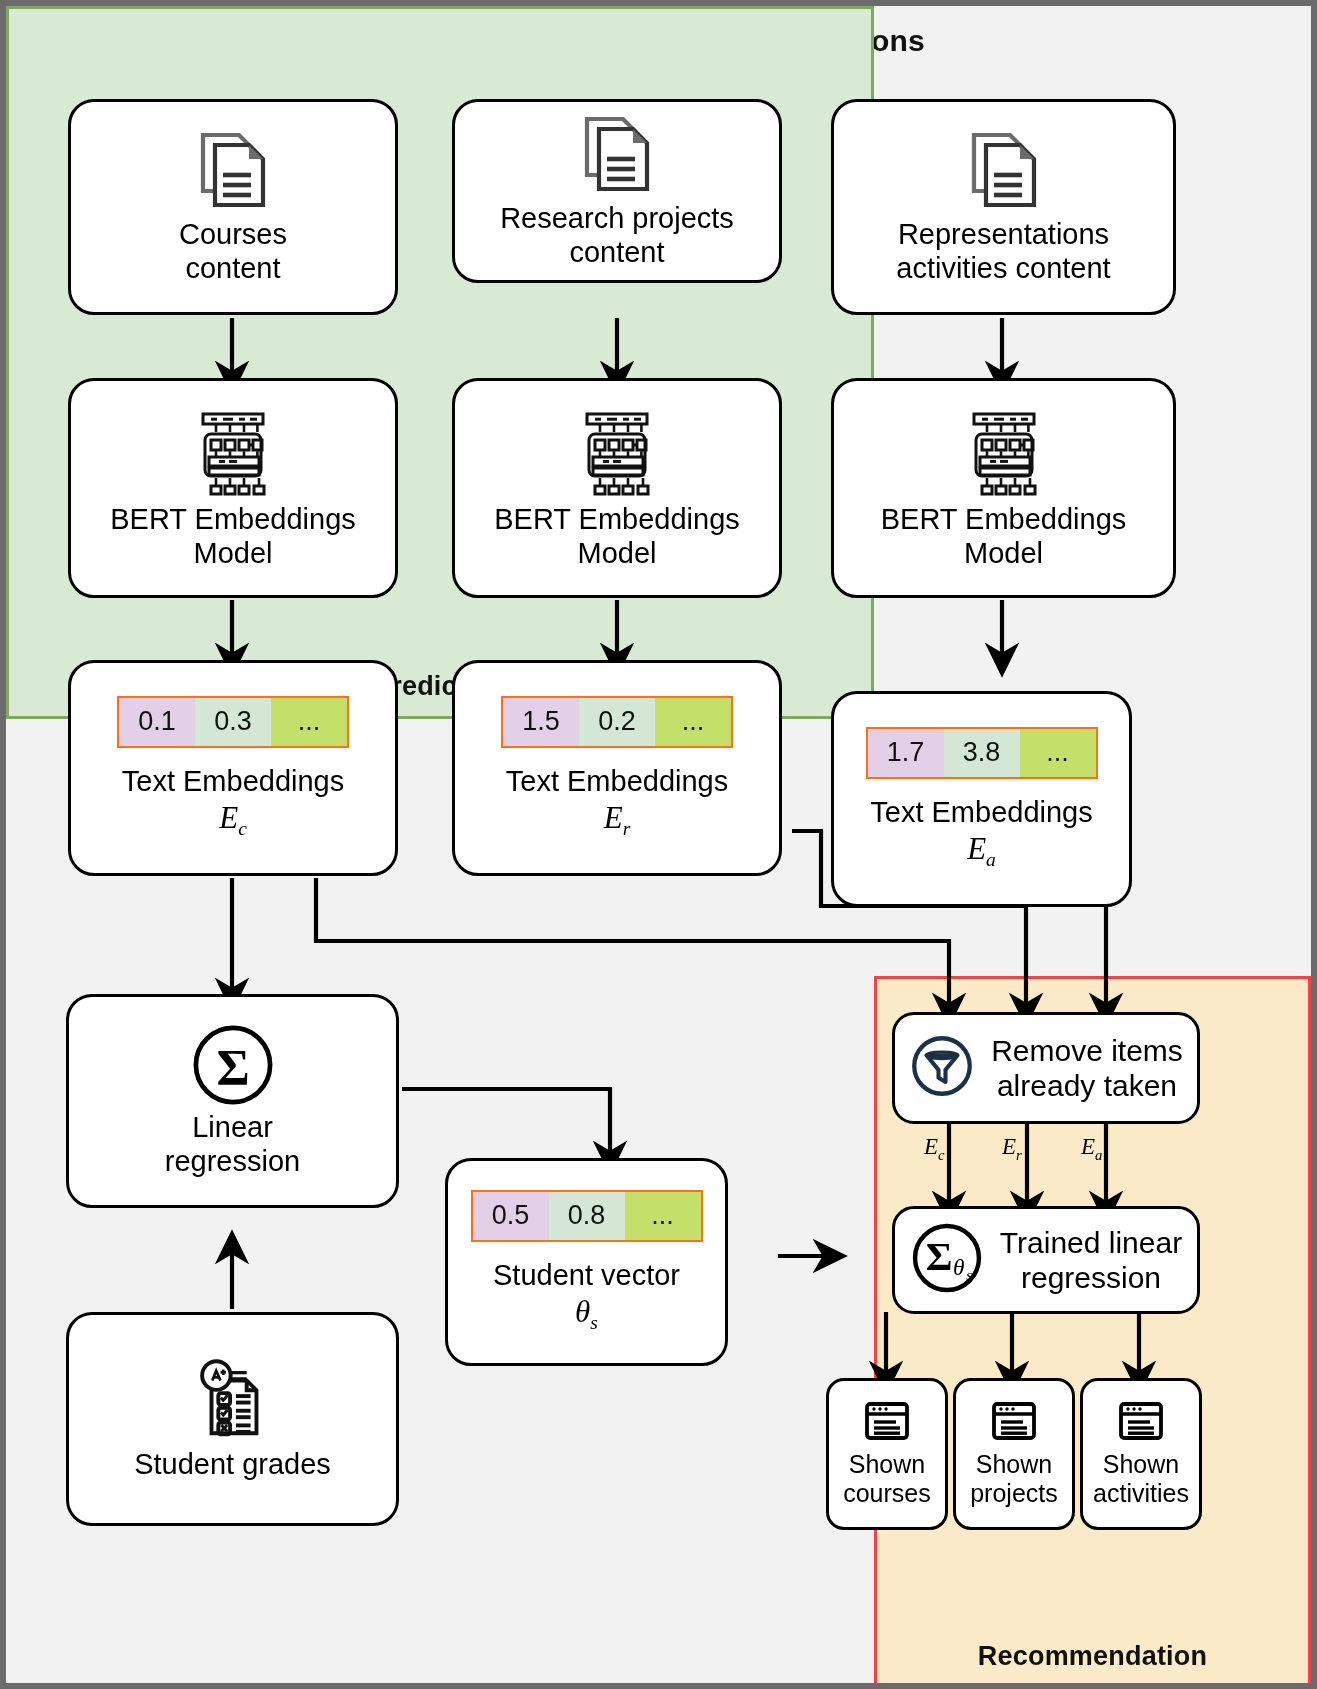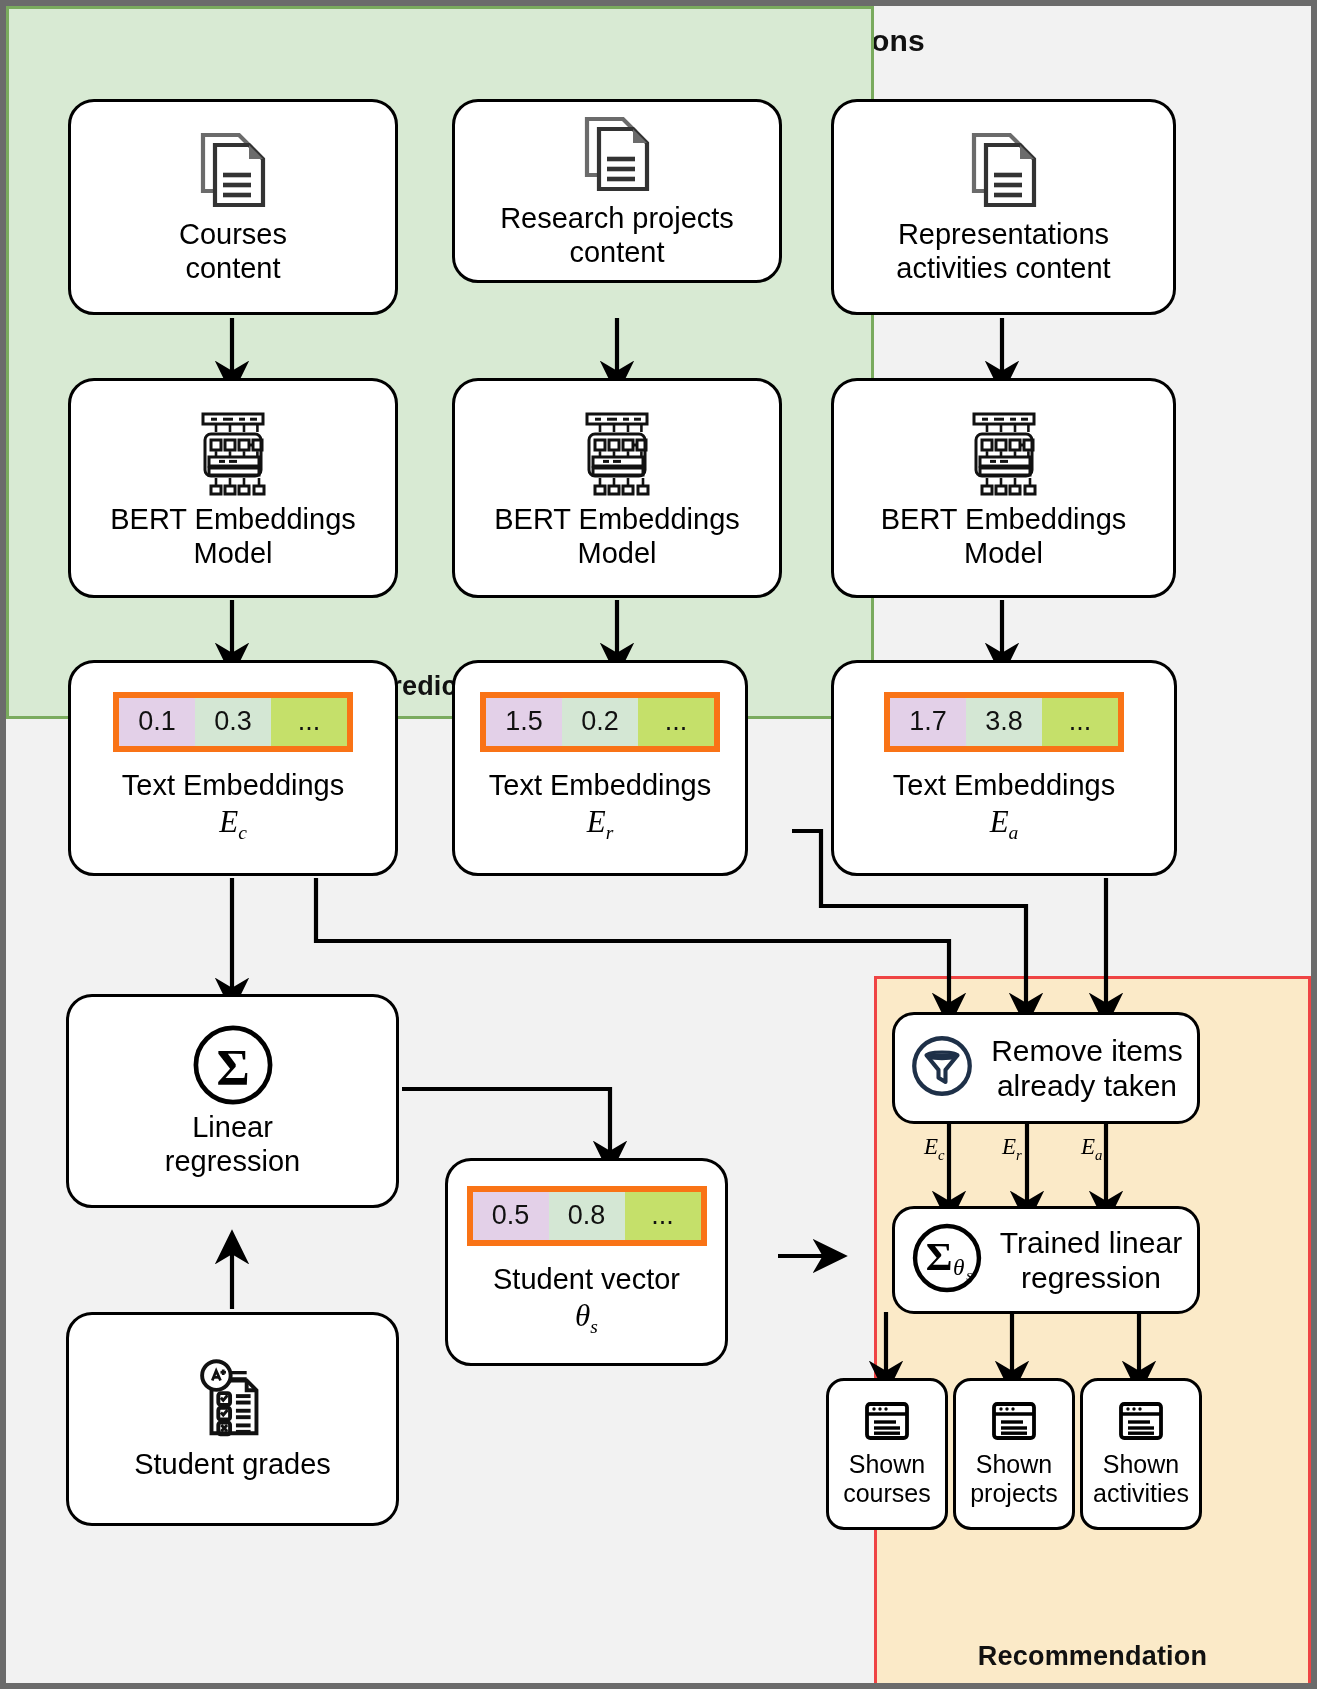--- a/index.html
+++ b/index.html
@@ -31,21 +31,21 @@
     background:#fff;border:3.2px solid #000;border-radius:26px;
     display:flex;flex-direction:column;align-items:center;justify-content:center;
     text-align:center;color:#000;
   }
   .node .label{font-size:29px;line-height:1.18;white-space:pre-line;}
   .node .sub{font-family:"Liberation Serif",serif;font-style:italic;font-size:31px;margin-top:2px;}
   .node .sub sub{font-size:0.63em;font-style:italic;}
 
   
   .vec{
-    display:flex;border:6px solid #f97316;margin-bottom:16px;
+    display:flex;border:2px solid #f97316;margin-bottom:16px;
     width:228px;height:48px;justify-content:flex-end;
   }
   .vec .cell{
     flex:1;display:flex;align-items:center;justify-content:center;
     font-size:27px;color:#111;
   }
   .vec .c0{background:#e3d0e8;}
   .vec .c1{background:#d4e7d4;}
   .vec .c2{background:#c5e06a;}
 
@@ -309,31 +309,31 @@
   <div class="node" style="left:62px;top:654px;width:330px;height:216px;">
     <div class="vec">
       <span class="cell c0">0.1</span>
       <span class="cell c1">0.3</span>
       <span class="cell c2">...</span>
     </div>
     <span class="label">Text Embeddings</span>
     <span class="sub"><span>E</span><sub>c</sub></span>
   </div>
 
-  <div class="node" style="left:446px;top:654px;width:296px;height:216px;">
+  <div class="node" style="left:446px;top:654px;width:330px;height:216px;">
     <div class="vec">
       <span class="cell c0">1.5</span>
       <span class="cell c1">0.2</span>
       <span class="cell c2">...</span>
     </div>
     <span class="label">Text Embeddings</span>
     <span class="sub"><span>E</span><sub>r</sub></span>
   </div>
 
-  <div class="node" style="left:825px;top:654px;width:346px;height:216px;">
+  <div class="node" style="left:825px;top:685px;width:301px;height:216px;">
     <div class="vec">
       <span class="cell c0">1.7</span>
       <span class="cell c1">3.8</span>
       <span class="cell c2">...</span>
     </div>
     <span class="label">Text Embeddings</span>
     <span class="sub"><span>E</span><sub>a</sub></span>
   </div>
 
   <div class="node" style="left:60px;top:988px;width:333px;height:214px;">

